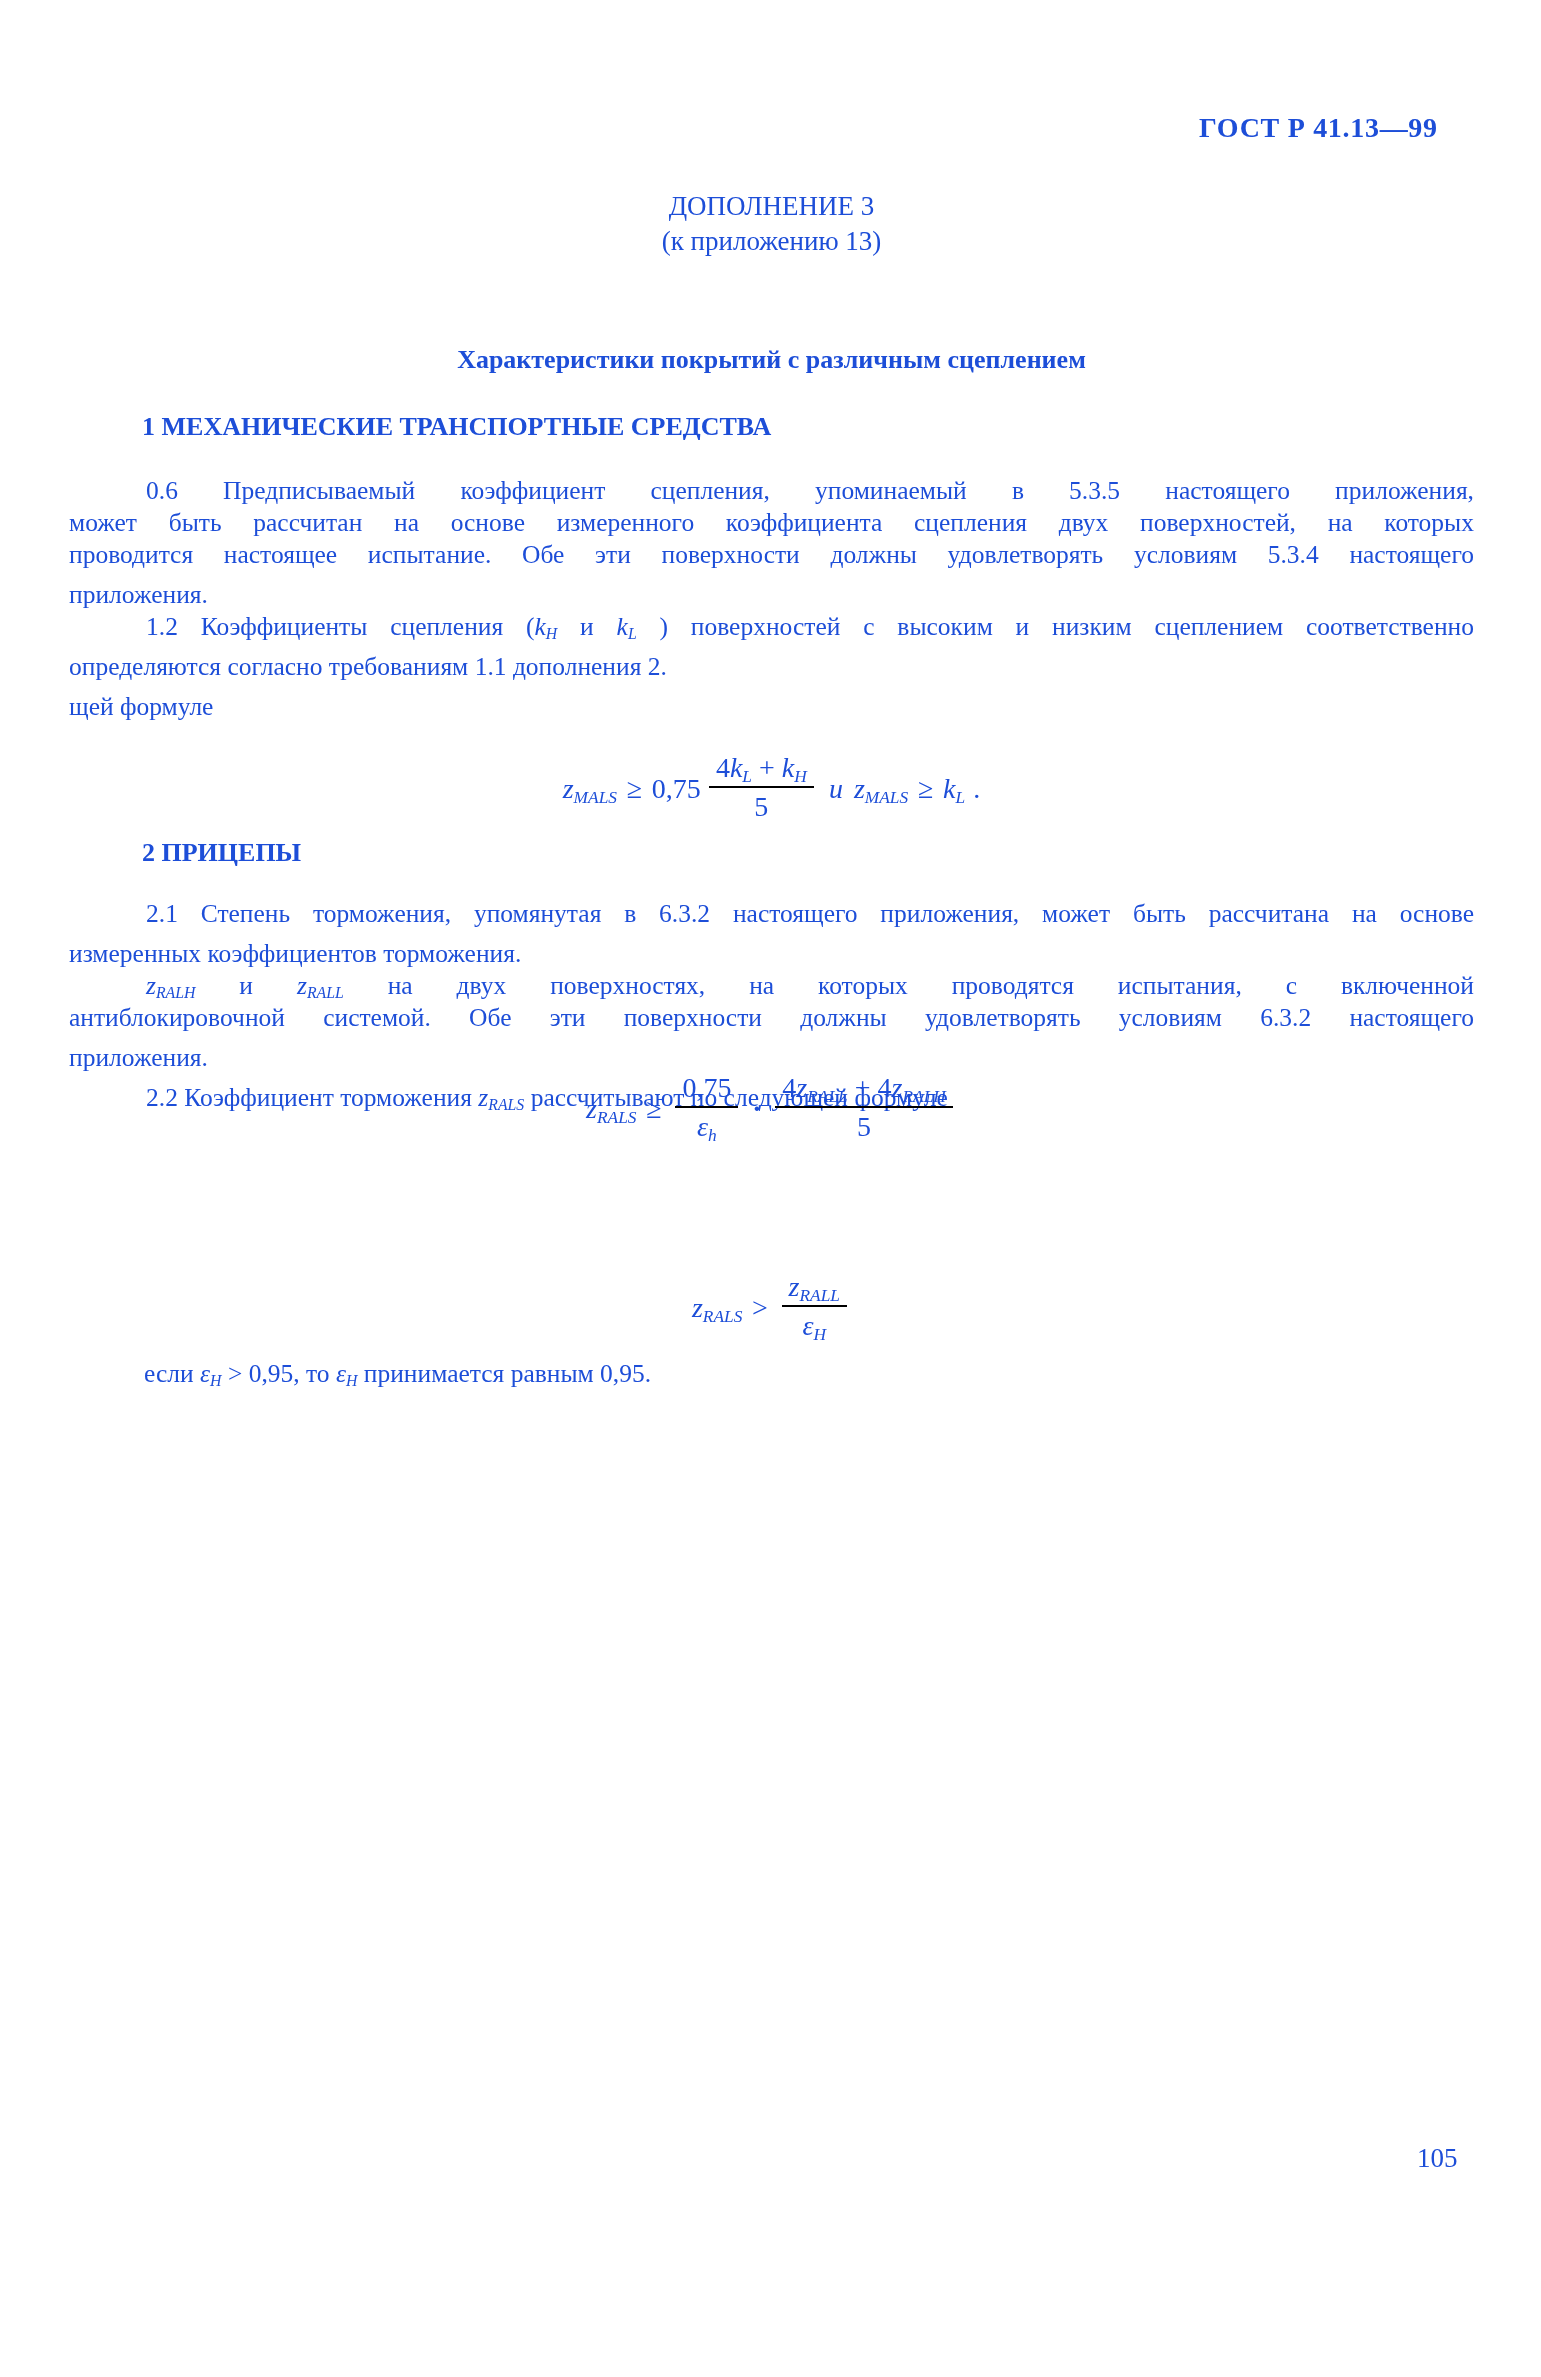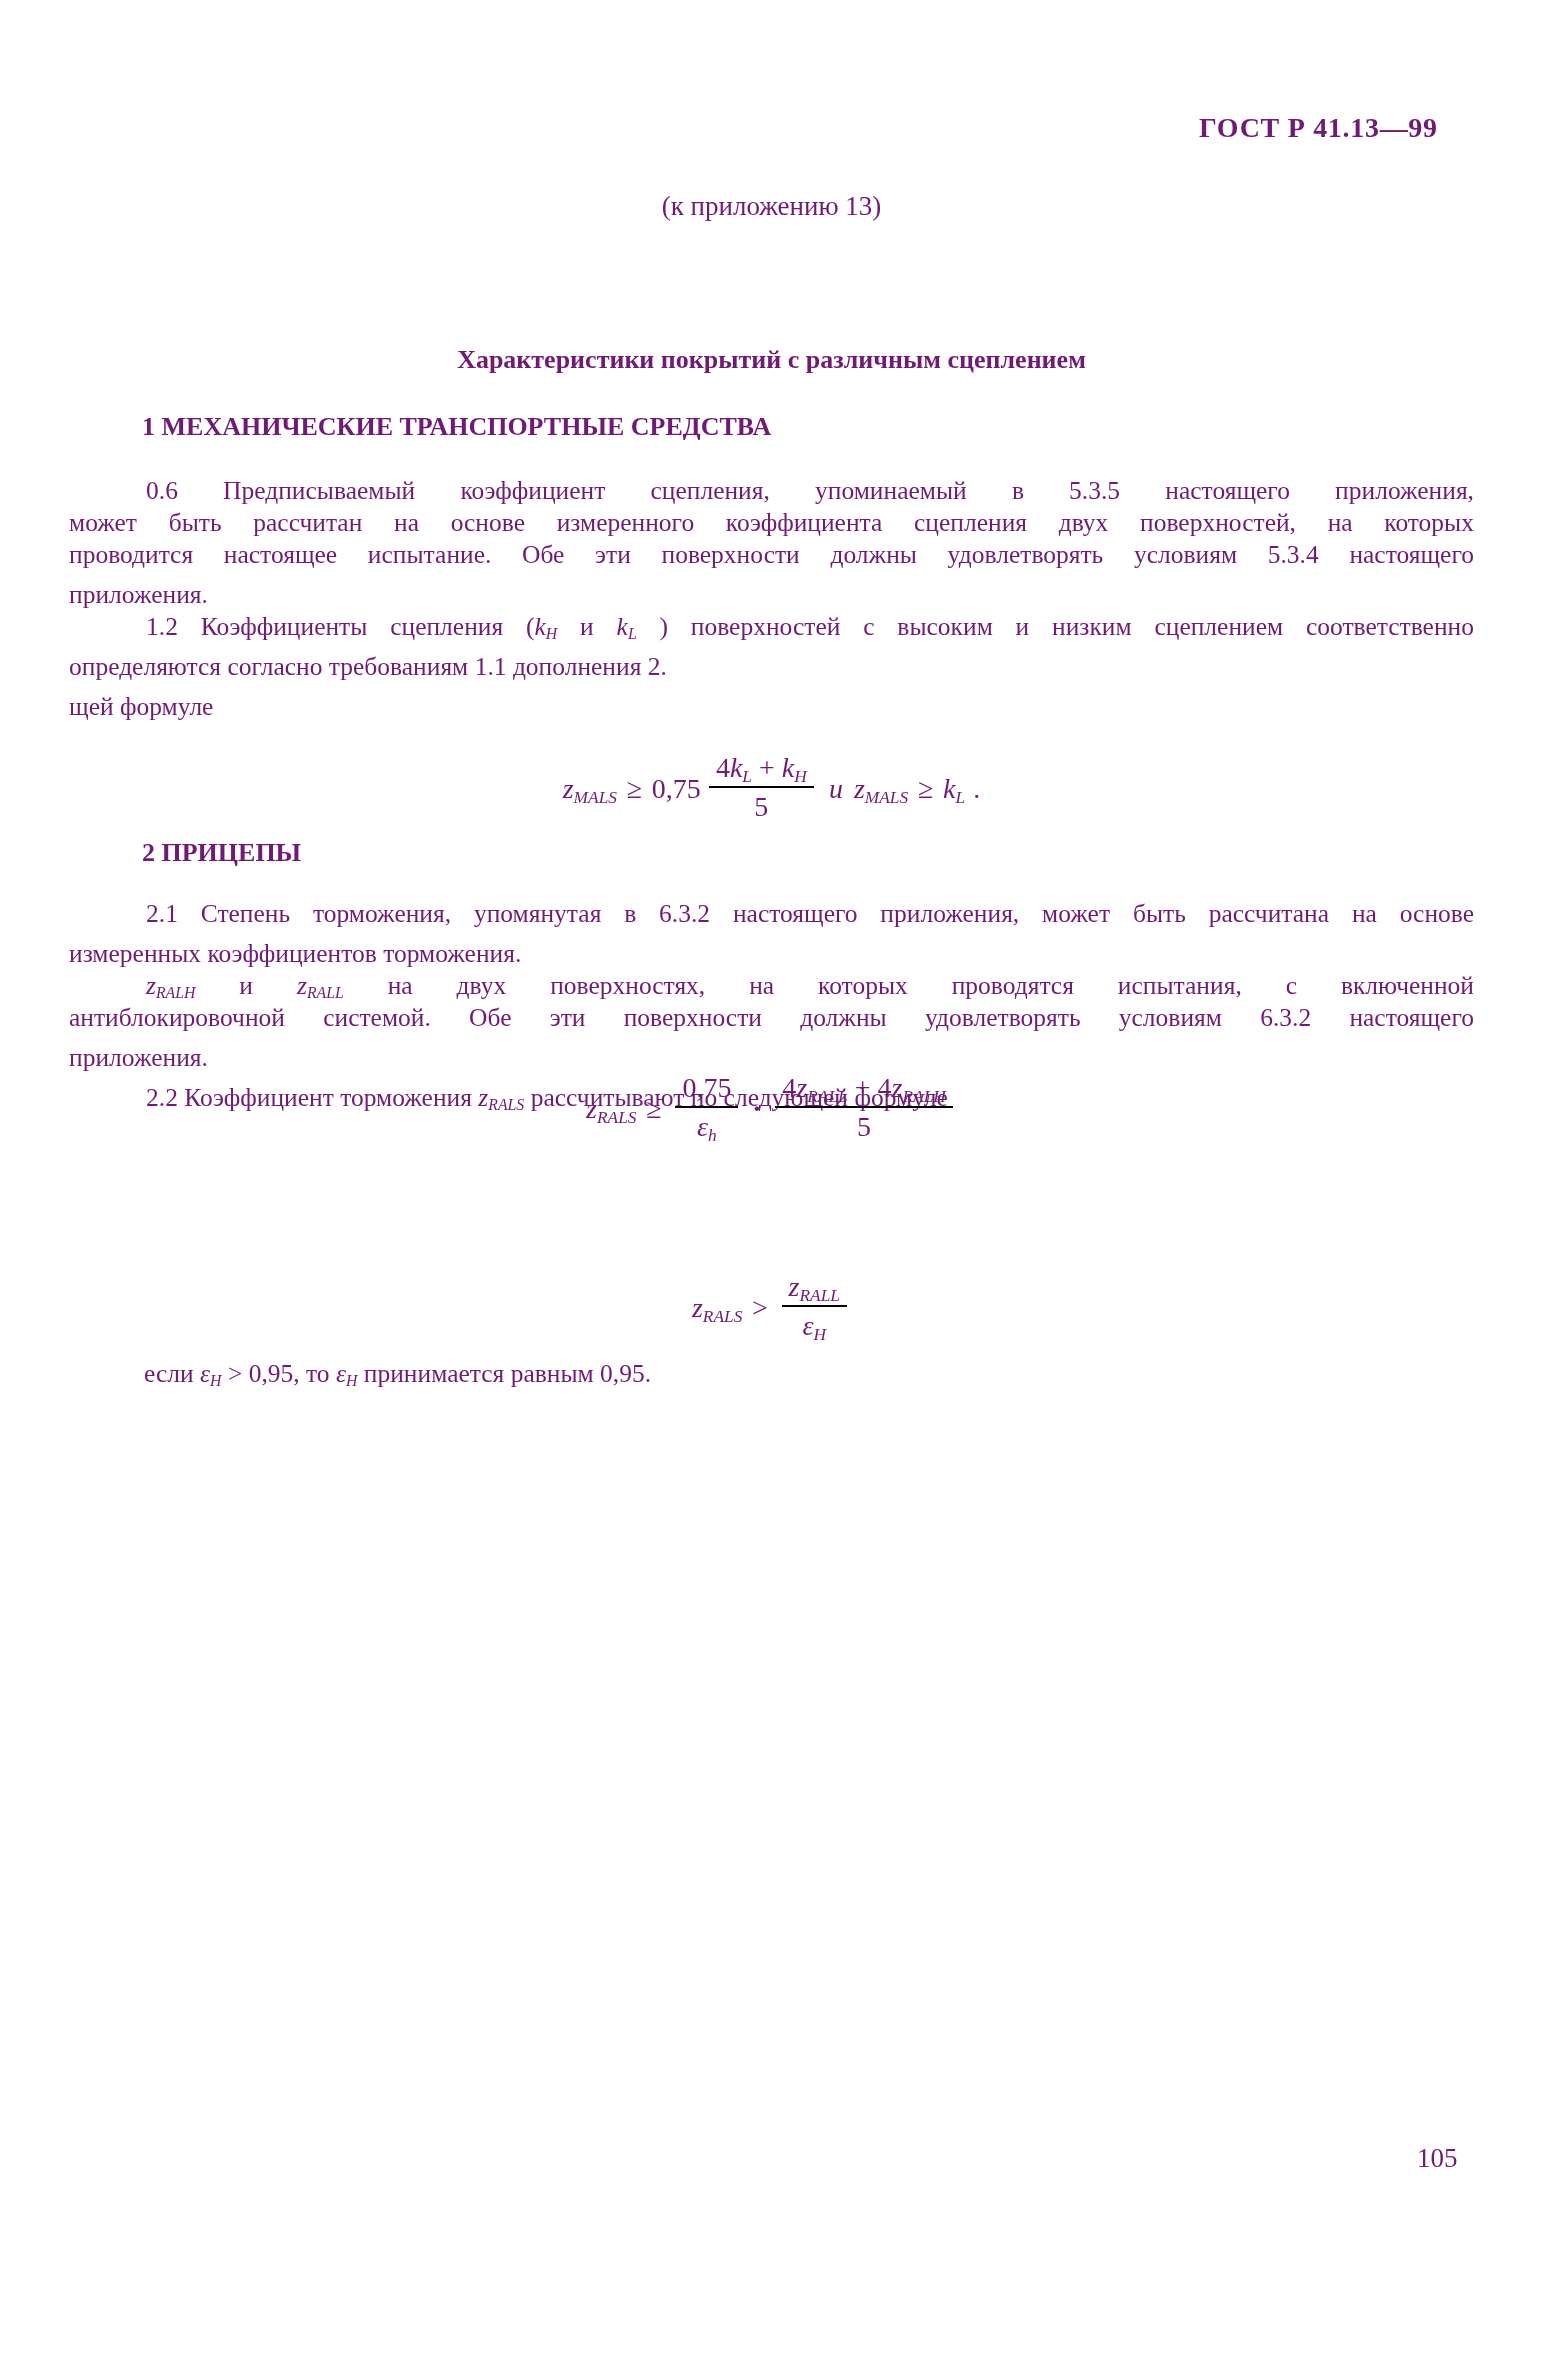--- a/index.html
+++ b/index.html
@@ -1,21 +1,21 @@
 <!DOCTYPE html>
 <html lang="ru" style="font-size:11px"><head>
 <meta charset="utf-8">
 <style>
   html, body { margin: 0; padding: 0; background: #ffffff; }
   .page {
     position: relative;
     width: 1542px;
     height: 2377px;
     background: #ffffff;
-    color: #701a75;
+    color: #1d4ed8;
     font-family: "Liberation Serif", "DejaVu Serif", serif;
     font-size: 25.5px;
     overflow: hidden;
   }
   
   .std-header {
     position: absolute; left: 1199px; top: 112px;
     font-weight: bold; font-size: 28px; letter-spacing: 0.7px;
     white-space: nowrap;
   }
@@ -82,20 +82,21 @@
   }
 </style>
 </head>
 <body>
 
 <div class="page">
 
   <div class="std-header">ГОСТ Р 41.13—99</div>
 
   <div class="supplement">
+    <div>ДОПОЛНЕНИЕ 3</div>
     <div>(к приложению 13)</div>
   </div>
 
   <div class="doc-title">Характеристики покрытий с различным сцеплением</div>
 
   <div class="sec-heading" id="s1-heading">1 МЕХАНИЧЕСКИЕ ТРАНСПОРТНЫЕ СРЕДСТВА</div>
 
   <div class="paras" id="s1-paras">
     <div class="line jline ind">0.6 Предписываемый коэффициент сцепления, упоминаемый в 5.3.5 настоящего приложения,</div>
     <div class="line jline">может быть рассчитан на основе измеренного коэффициента сцепления двух поверхностей, на которых</div>

